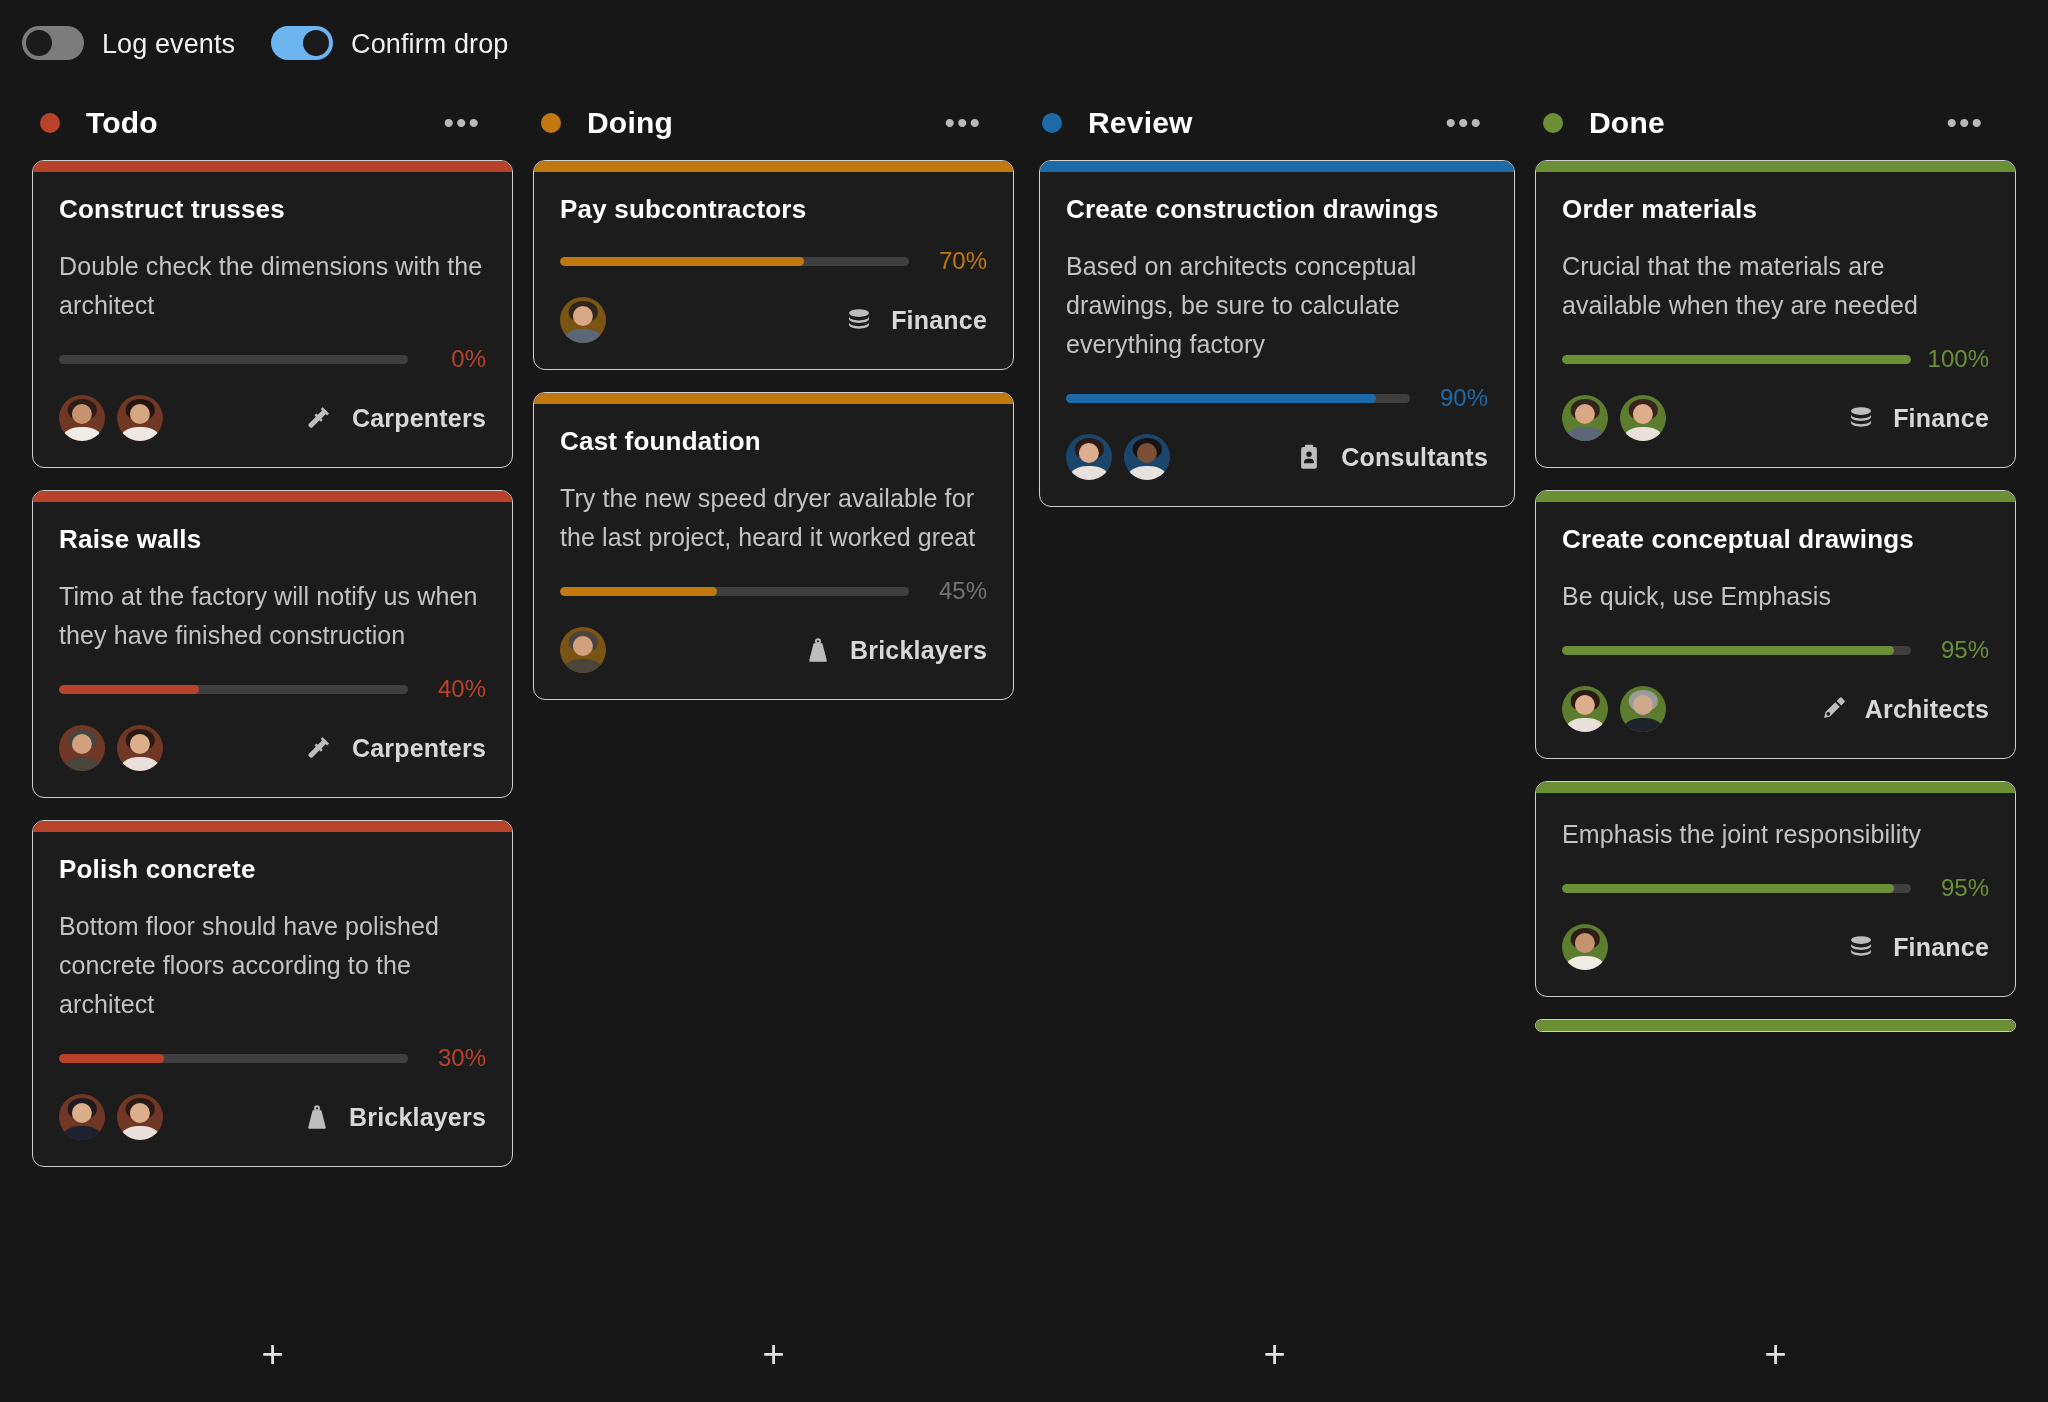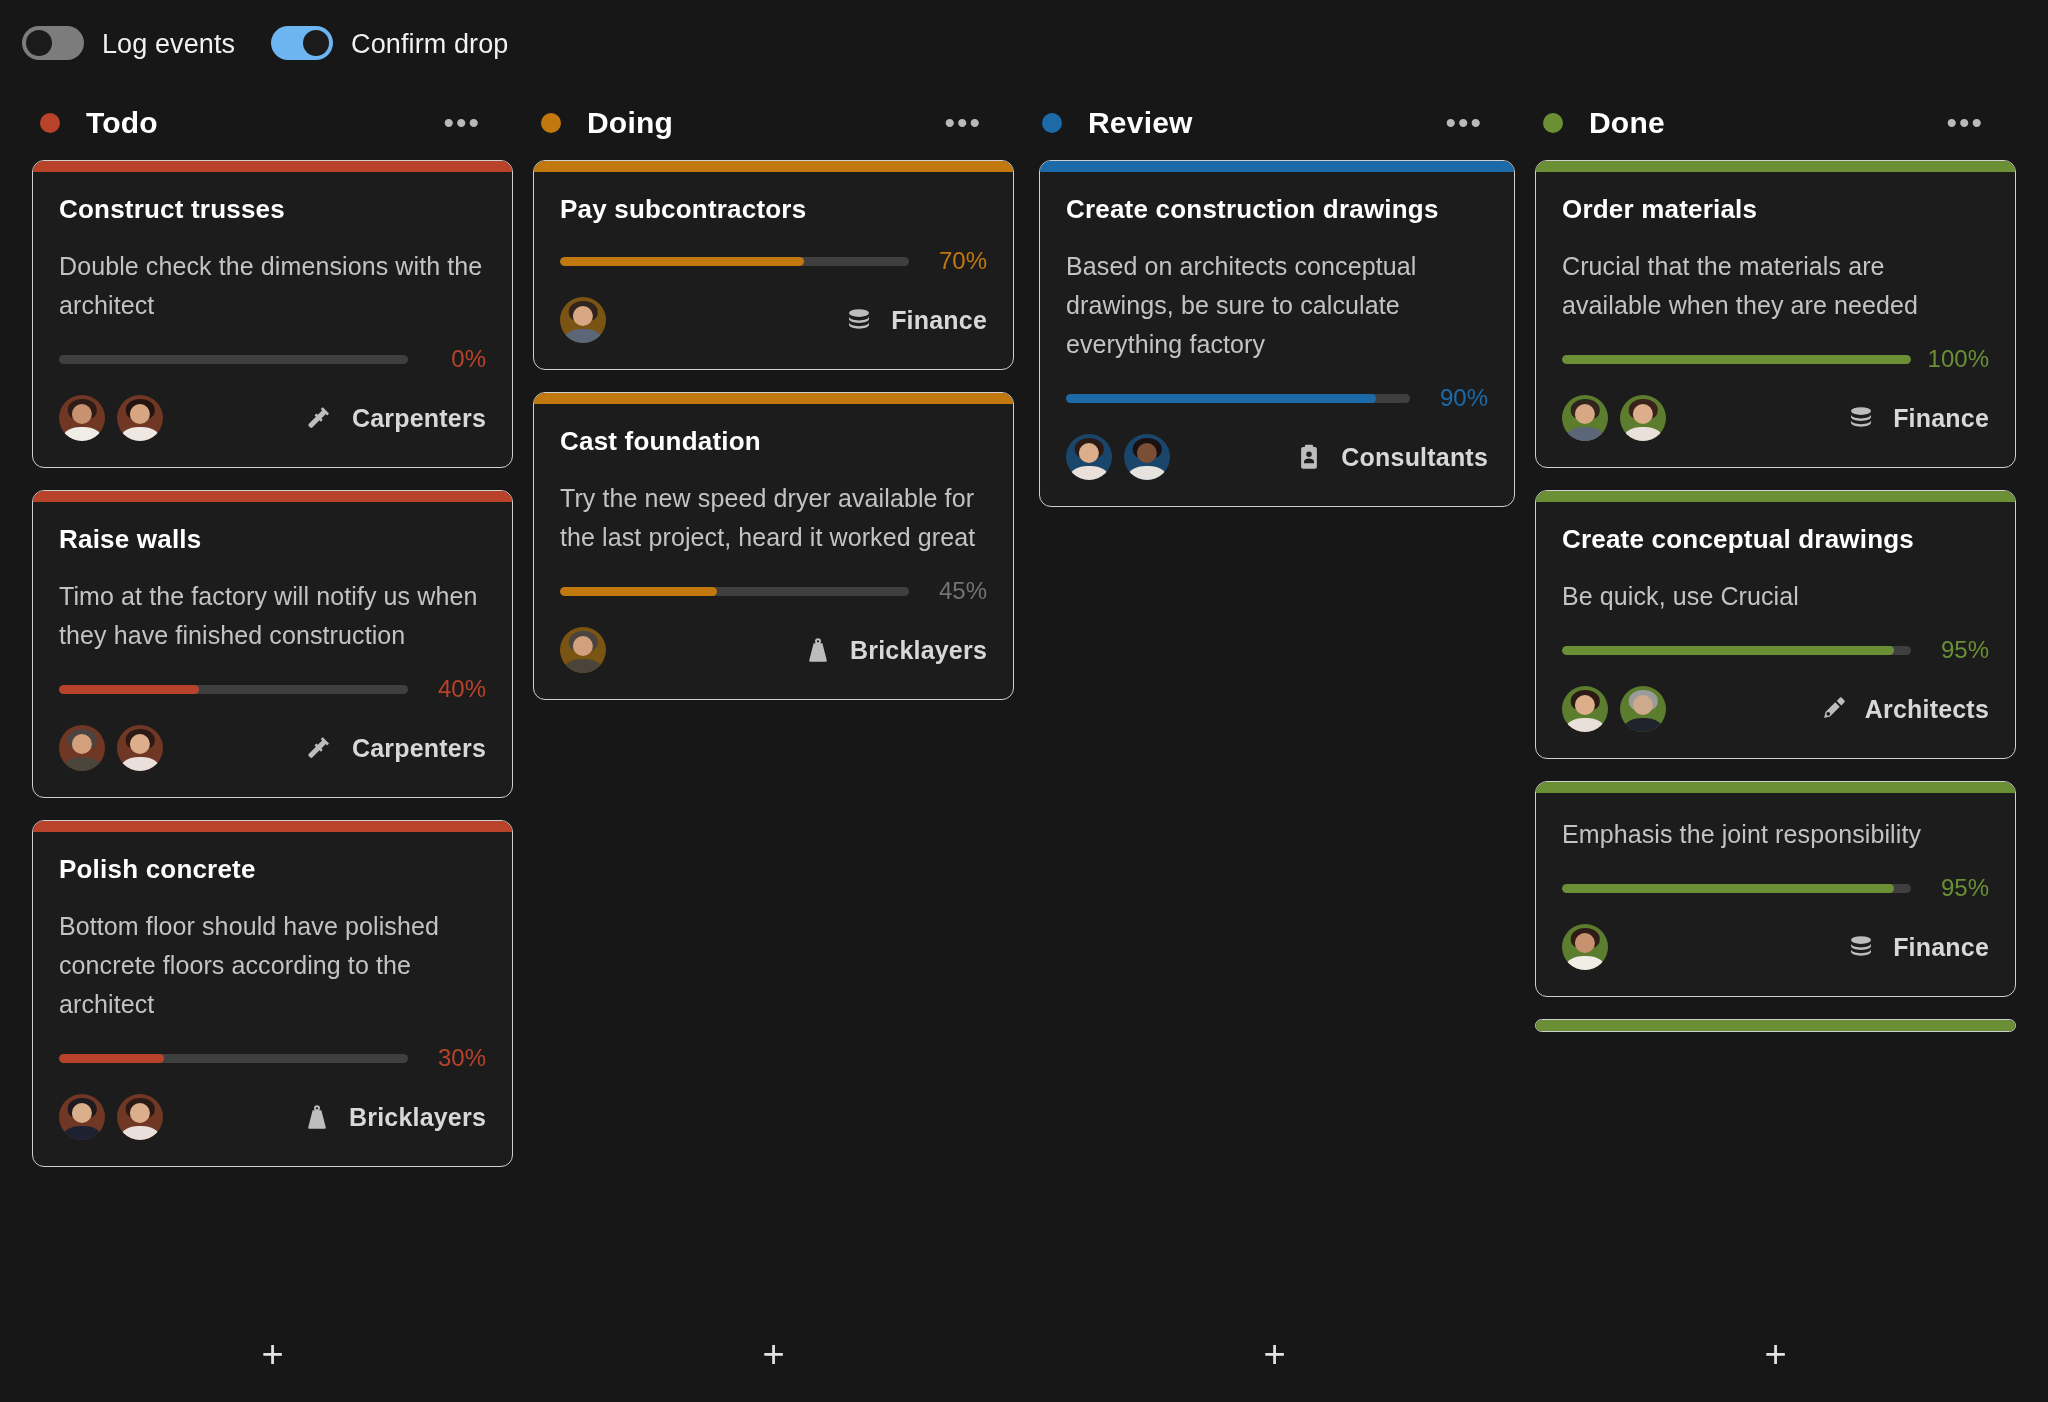--- a/index.html
+++ b/index.html
@@ -544,21 +544,21 @@
                   </span>
                   <span class="tag-label">Finance</span>
                 </div>
               </div>
             </div>
           </div>
           <div class="card">
             <div class="accent" style="background: rgb(106, 143, 53);"></div>
             <div class="card-body">
               <div class="card-title">Create conceptual drawings</div>
-              <div class="card-desc">Be quick, use Crucial</div>
+              <div class="card-desc">Be quick, use Emphasis</div>
               <div class="progress-row">
                 <div class="track" style="background: rgb(63, 63, 63);">
                   <div class="fill" style="width: 95%; background: rgb(106, 143, 53);"></div>
                 </div>
                 <span class="pct" style="color: rgb(106, 143, 53);">95%</span>
               </div>
               <div class="card-foot">
                 <div class="avatars">
                   <div class="avatar" style="background: rgb(93, 125, 46);">
                     <span class="hair" style="background: rgb(43, 26, 20);"></span>

